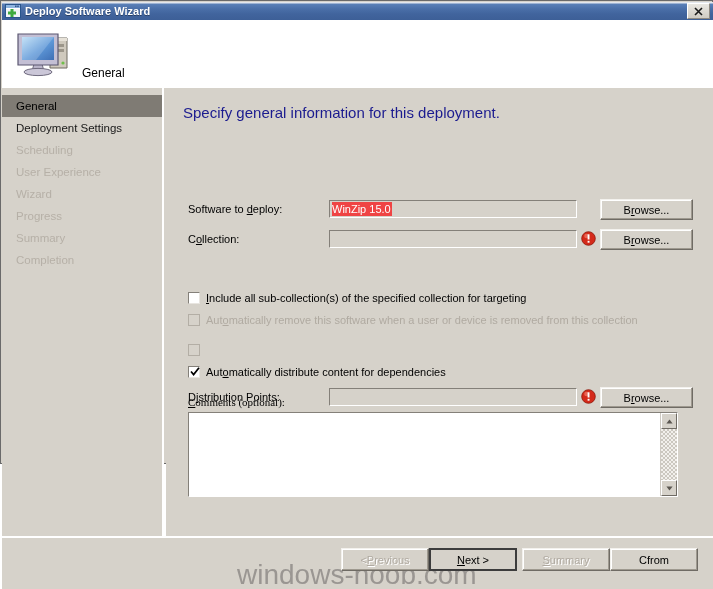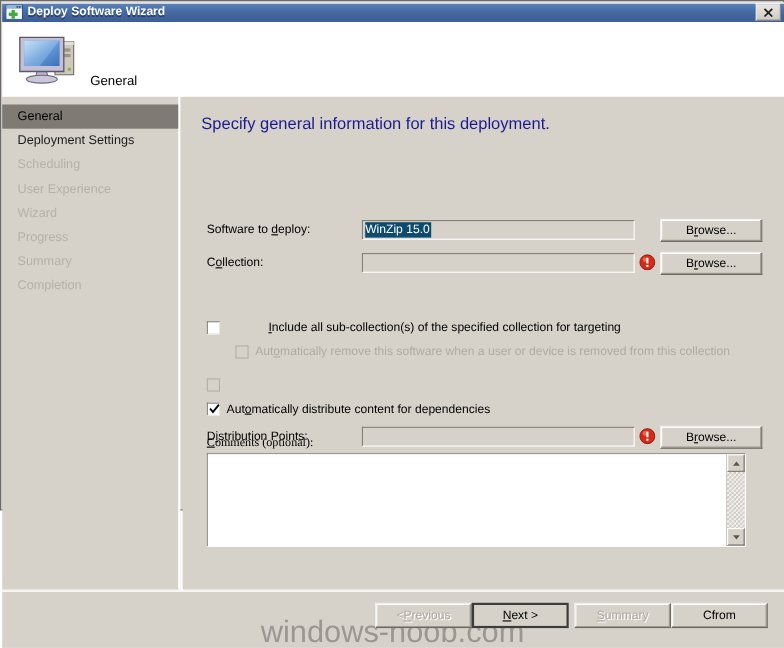--- a/index.html
+++ b/index.html
@@ -154,21 +154,21 @@
     background: #d6d2ca;
     font-family: "Liberation Sans", sans-serif;
     font-size: 11px;
     padding: 0 2px;
     line-height: 16px;
     color: #000000;
     overflow: hidden;
     white-space: nowrap;
   }
   .sel-text {
-    background: #0c4a6e;
+    background: #ef4444;
     color: #ffffff;
     padding: 1px 1px 1px 0px;
   }
   .error-icon {
     position: absolute;
     top: 1px;
     width: 15px; height: 15px;
   }
   .browse-button {
     position: absolute;
@@ -402,26 +402,26 @@
           <rect x="6.6" y="9.8" width="1.9" height="1.9" fill="#ffffff"></rect>
         </svg>
       </div>
       <div class="browse-button" style="left:412px;">
           <span>B</span>
           <u>r</u>
           <span>owse...</span>
         </div>
     </div>
 
-    <div class="check-row" style="top:202px;gap:38px;">
+    <div class="check-row" style="top:202px;">
       <span class="cbox"></span>
       <span class="check-label"><span></span><u>I</u><span>nclude all sub-collection(s) of the specified collection for targeting</span></span>
     </div>
 
-    <div class="check-row" style="top:224px;margin-left:26px;">
+    <div class="check-row" style="top:224px;">
       <span class="cbox disabled"></span>
       <span class="check-label disabled"><span>Aut</span><u>o</u><span>matically remove this software when a user or device is removed from this collection</span></span>
     </div>
 
     <div class="check-row" style="top:254px;">
       <span class="cbox disabled"></span>
     </div>
 
     <div class="check-row" style="top:276px;">
       <span class="cbox">

